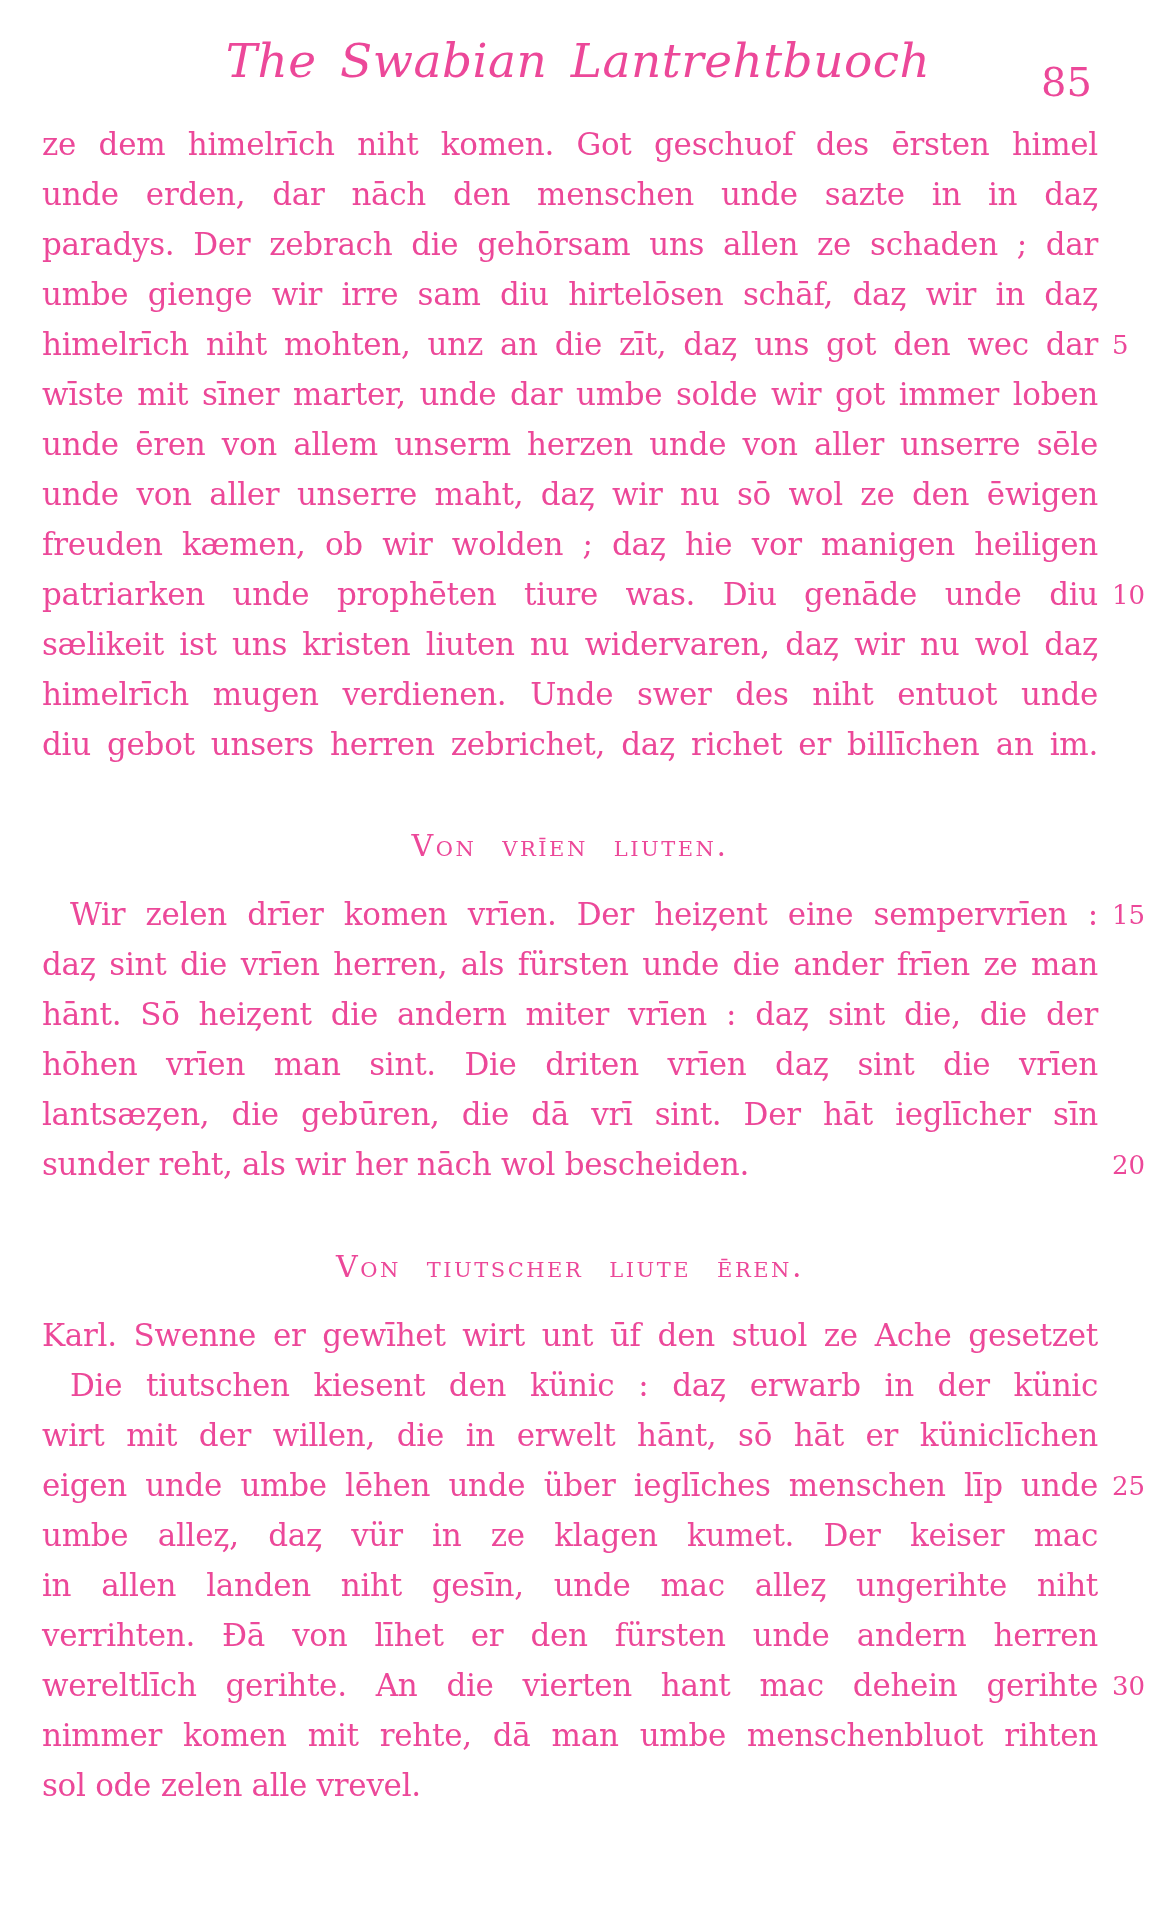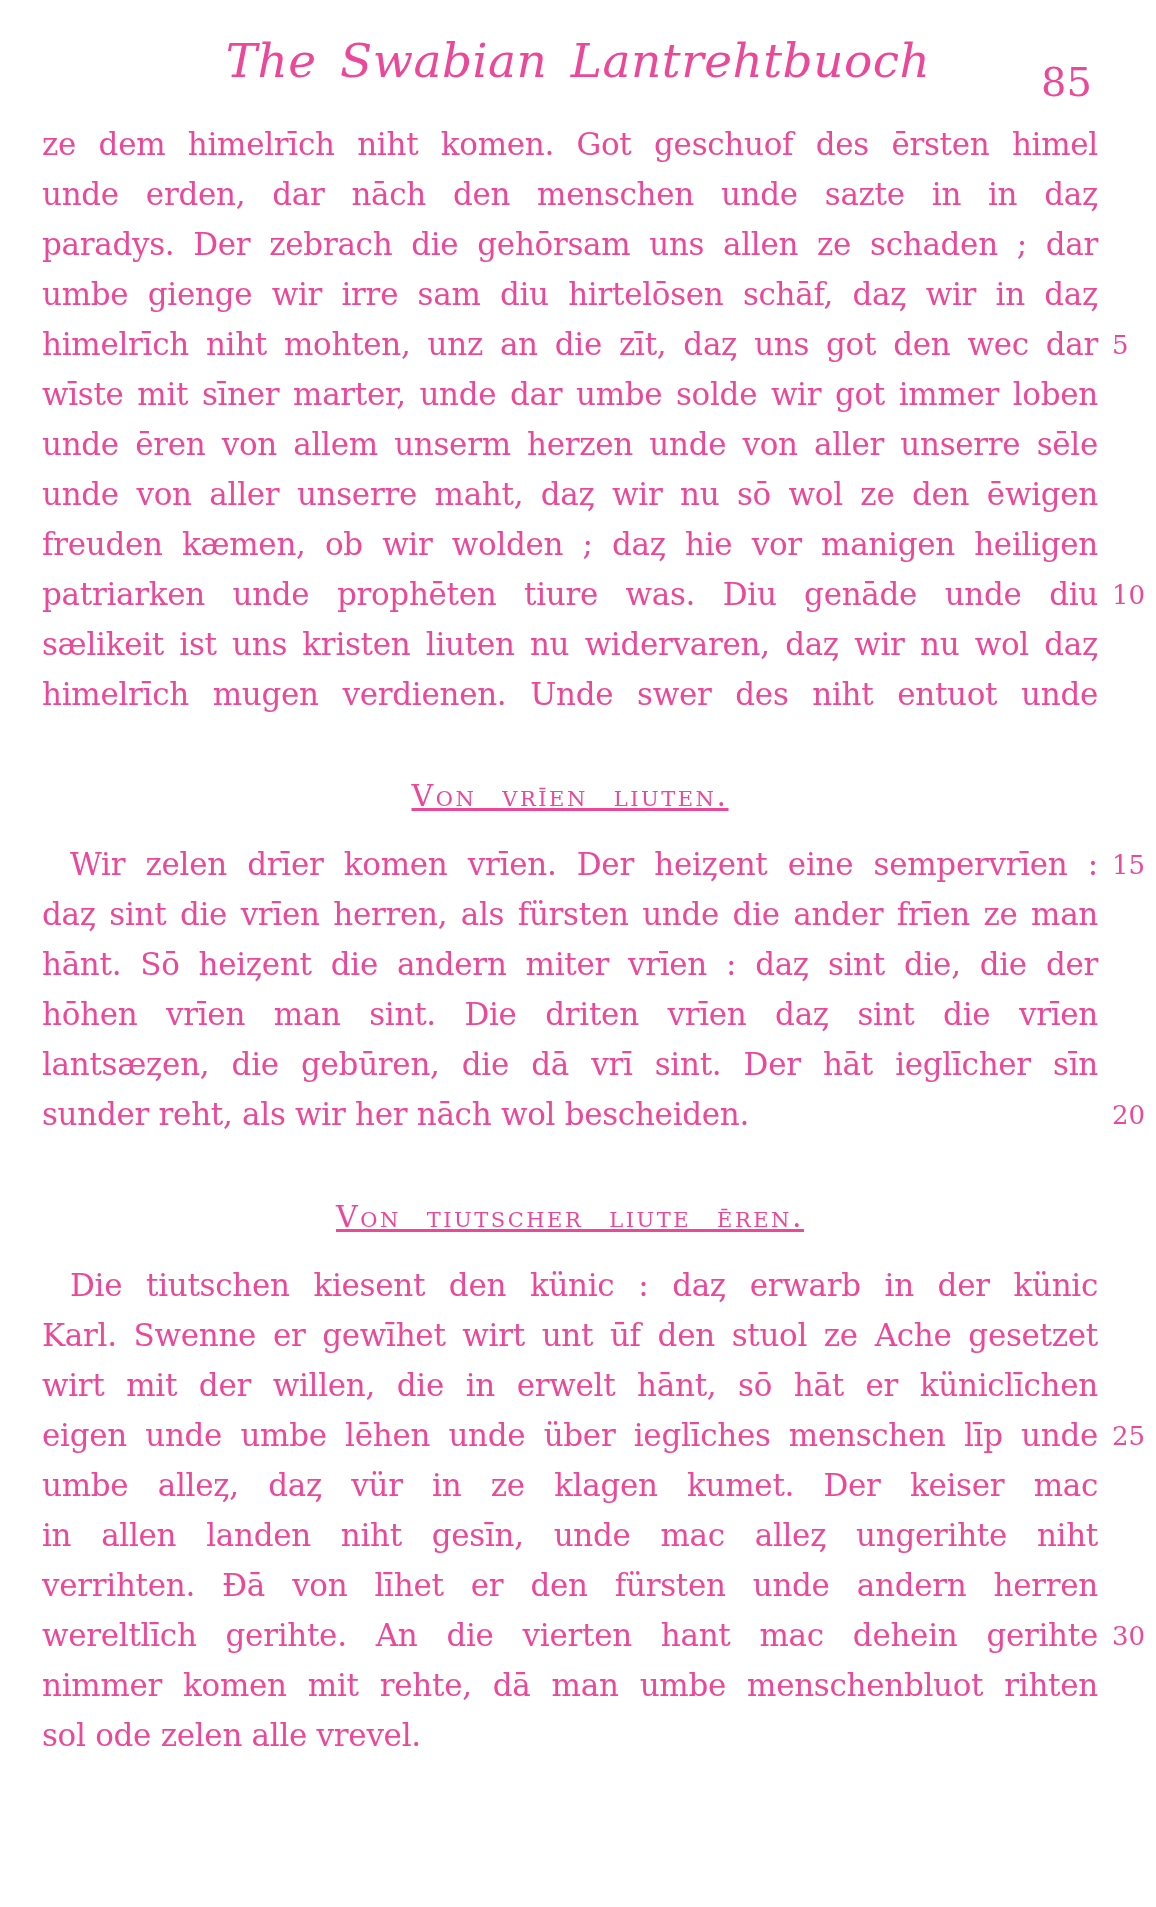--- a/index.html
+++ b/index.html
@@ -69,21 +69,20 @@
   .section-heading {
     margin: 0;
     font-weight: normal;
     font-variant: small-caps;
     font-size: 30px;
     line-height: 46px;
     text-align: center;
     letter-spacing: 2.5px;
     word-spacing: 14px;
     text-align-last: center;
-    text-decoration: underline;
   }
   .section-heading.h1 { margin-top: 54px; margin-bottom: 20px; }
   .section-heading.h2 { margin-top: 55px; margin-bottom: 20px; }
 </style>
 </head>
 <body>
 
 <div class="page">
 
   <header class="running-head">
@@ -100,40 +99,41 @@
         <div class="line"><span>paradys.  Der zebrach die gehōrsam uns allen ze schaden ;  dar</span></div>
         <div class="line"><span>umbe gienge wir irre sam diu hirtelōsen schāf, daȥ wir in daȥ</span></div>
         <div class="line"><span>himelrīch niht mohten, unz an die zīt, daȥ uns got den wec dar</span><span class="line-num">5</span></div>
         <div class="line"><span>wīste mit sīner marter, unde dar umbe solde wir got immer loben</span></div>
         <div class="line"><span>unde ēren von allem unserm herzen unde von aller unserre sēle</span></div>
         <div class="line"><span>unde von aller unserre maht, daȥ wir nu sō wol ze den ēwigen</span></div>
         <div class="line"><span>freuden kæmen, ob wir wolden ;  daȥ hie vor manigen heiligen</span></div>
         <div class="line"><span>patriarken unde prophēten tiure was.  Diu genāde unde diu</span><span class="line-num">10</span></div>
         <div class="line"><span>sælikeit ist uns kristen liuten nu widervaren, daȥ wir nu wol daȥ</span></div>
         <div class="line"><span>himelrīch mugen verdienen.  Unde swer des niht entuot unde</span></div>
+        <div class="line"><span>diu gebot unsers herren zebrichet, daȥ richet er billīchen an im.</span></div>
       </div>
     </section>
 
     <section>
       <h2 class="section-heading h1">Von vrīen liuten.</h2>
       <div class="para">
         <div class="line indent"><span>Wir zelen drīer komen vrīen.  Der heiȥent eine sempervrīen :</span><span class="line-num">15</span></div>
         <div class="line"><span>daȥ sint die vrīen herren, als fürsten unde die ander frīen ze man</span></div>
         <div class="line"><span>hānt.  Sō heiȥent die andern miter vrīen :  daȥ sint die, die der</span></div>
         <div class="line"><span>hōhen vrīen man sint.  Die driten vrīen daȥ sint die vrīen</span></div>
         <div class="line"><span>lantsæȥen, die gebūren, die dā vrī sint.  Der hāt ieglīcher sīn</span></div>
         <div class="line last"><span>sunder reht, als wir her nāch wol bescheiden.</span><span class="line-num">20</span></div>
       </div>
     </section>
 
     <section>
       <h2 class="section-heading h2">Von tiutscher liute ēren.</h2>
       <div class="para">
+        <div class="line"><span>Karl.  Swenne er gewīhet wirt unt ūf den stuol ze Ache gesetzet</span></div>
         <div class="line indent"><span>Die tiutschen kiesent den künic :  daȥ erwarb in der künic</span></div>
-        <div class="line"><span>Karl.  Swenne er gewīhet wirt unt ūf den stuol ze Ache gesetzet</span></div>
         <div class="line"><span>wirt mit der willen, die in erwelt hānt, sō hāt er küniclīchen</span></div>
         <div class="line"><span class="line-num">25</span></div>
         <div class="line"><span>eigen unde umbe lēhen unde über ieglīches menschen līp unde</span></div>
         <div class="line"><span>umbe alleȥ, daȥ vür in ze klagen kumet.  Der keiser mac</span></div>
         <div class="line"><span>in allen landen niht gesīn, unde mac alleȥ ungerihte niht</span></div>
         <div class="line"><span>verrihten.  Ðā von līhet er den fürsten unde andern herren</span></div>
         <div class="line"><span>wereltlīch gerihte.  An die vierten hant mac dehein gerihte</span><span class="line-num">30</span></div>
         <div class="line"><span>nimmer komen mit rehte, dā man umbe menschenbluot rihten</span></div>
         <div class="line last"><span>sol ode zelen alle vrevel.</span></div>
       </div>

